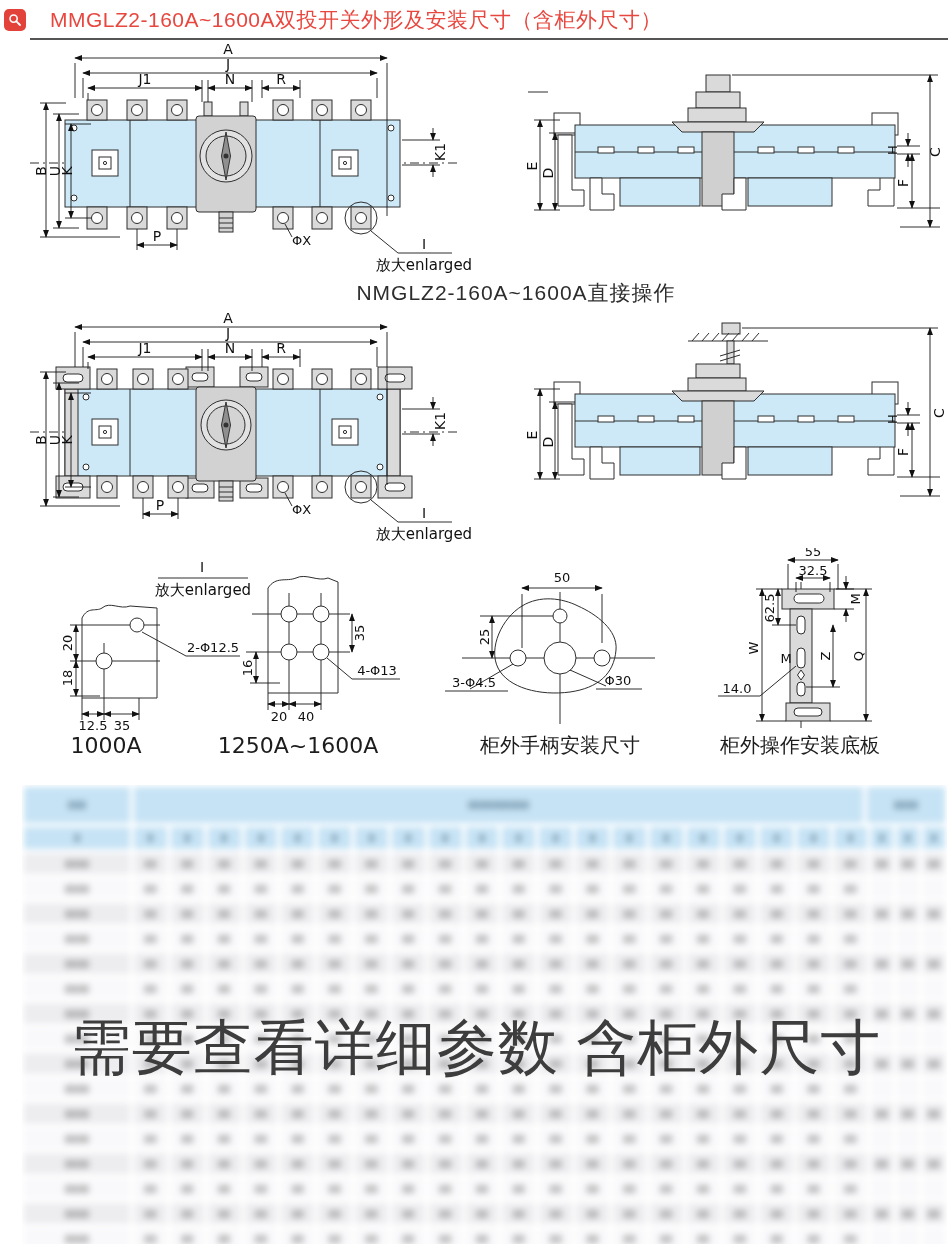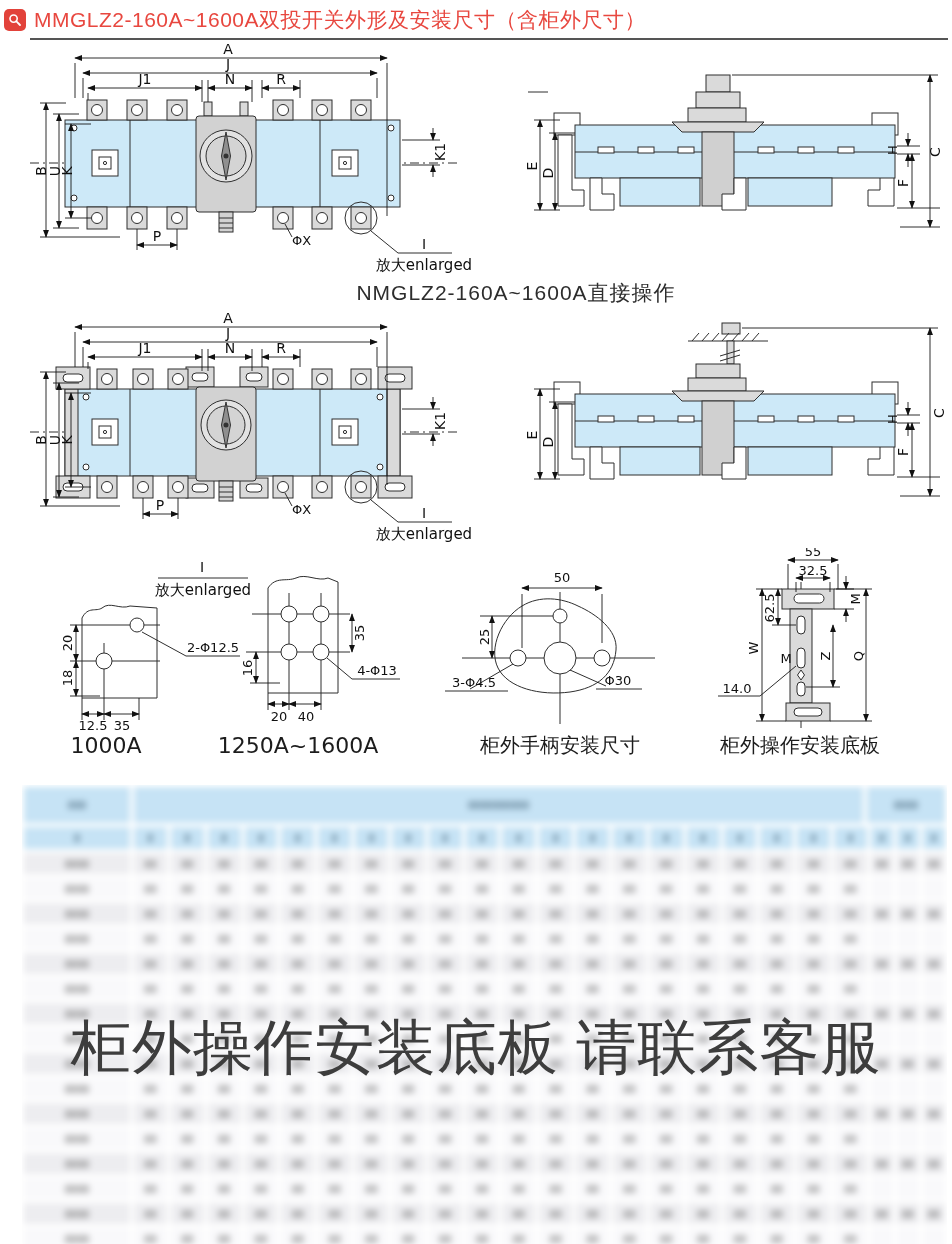--- a/index.html
+++ b/index.html
@@ -1,19 +1,19 @@
 <!DOCTYPE html>
 <html><head>
 <meta charset="utf-8">
 <style>
   html,body{margin:0;padding:0;background:#e9e9e9;}
   .page{position:relative;width:952px;height:1244px;background:#fff;overflow:hidden;
         font-family:"Liberation Sans",sans-serif;margin:0 auto;}
   
-  .hdr{display:flex;align-items:center;gap:8px;padding:5px 8px 0 4px;height:30px;}
+  .hdr{display:flex;align-items:center;gap:24px;padding:5px 8px 0 4px;height:30px;}
   .hdr-icon{width:22px;height:22px;background:#e2423a;border-radius:5px;flex:none;
             display:flex;align-items:center;justify-content:center;}
   .hdr-title{color:#e8473f;font-size:21px;letter-spacing:.5px;white-space:nowrap;}
   .hdr-rule{height:0;border-bottom:2px solid #555;margin:3px 4px 0 30px;}
   
   .cap{height:30px;line-height:28px;text-align:center;font-size:21px;color:#2d2d2d;
        letter-spacing:1px;padding-left:80px;}
   
   svg .s{stroke:#2e2e2e;stroke-width:1;fill:none;}
   svg .bf{fill:#cde9f8;stroke:#2e2e2e;stroke-width:1;}
@@ -1008,15 +1008,15 @@
           <div class="c dc">88</div>
           <div class="c dc">88</div>
           <div class="c dc">88</div>
           <div class="c dc">88</div>
           <div class="c rc"></div>
           <div class="c rc"></div>
           <div class="c rc"></div>
         </div>
       </div>
   </div>
-  <div class="wm">柜外操作安装底板 请联系客服</div>
+  <div class="wm">需要查看详细参数 含柜外尺寸</div>
 
 </div>
 
 </body></html>

